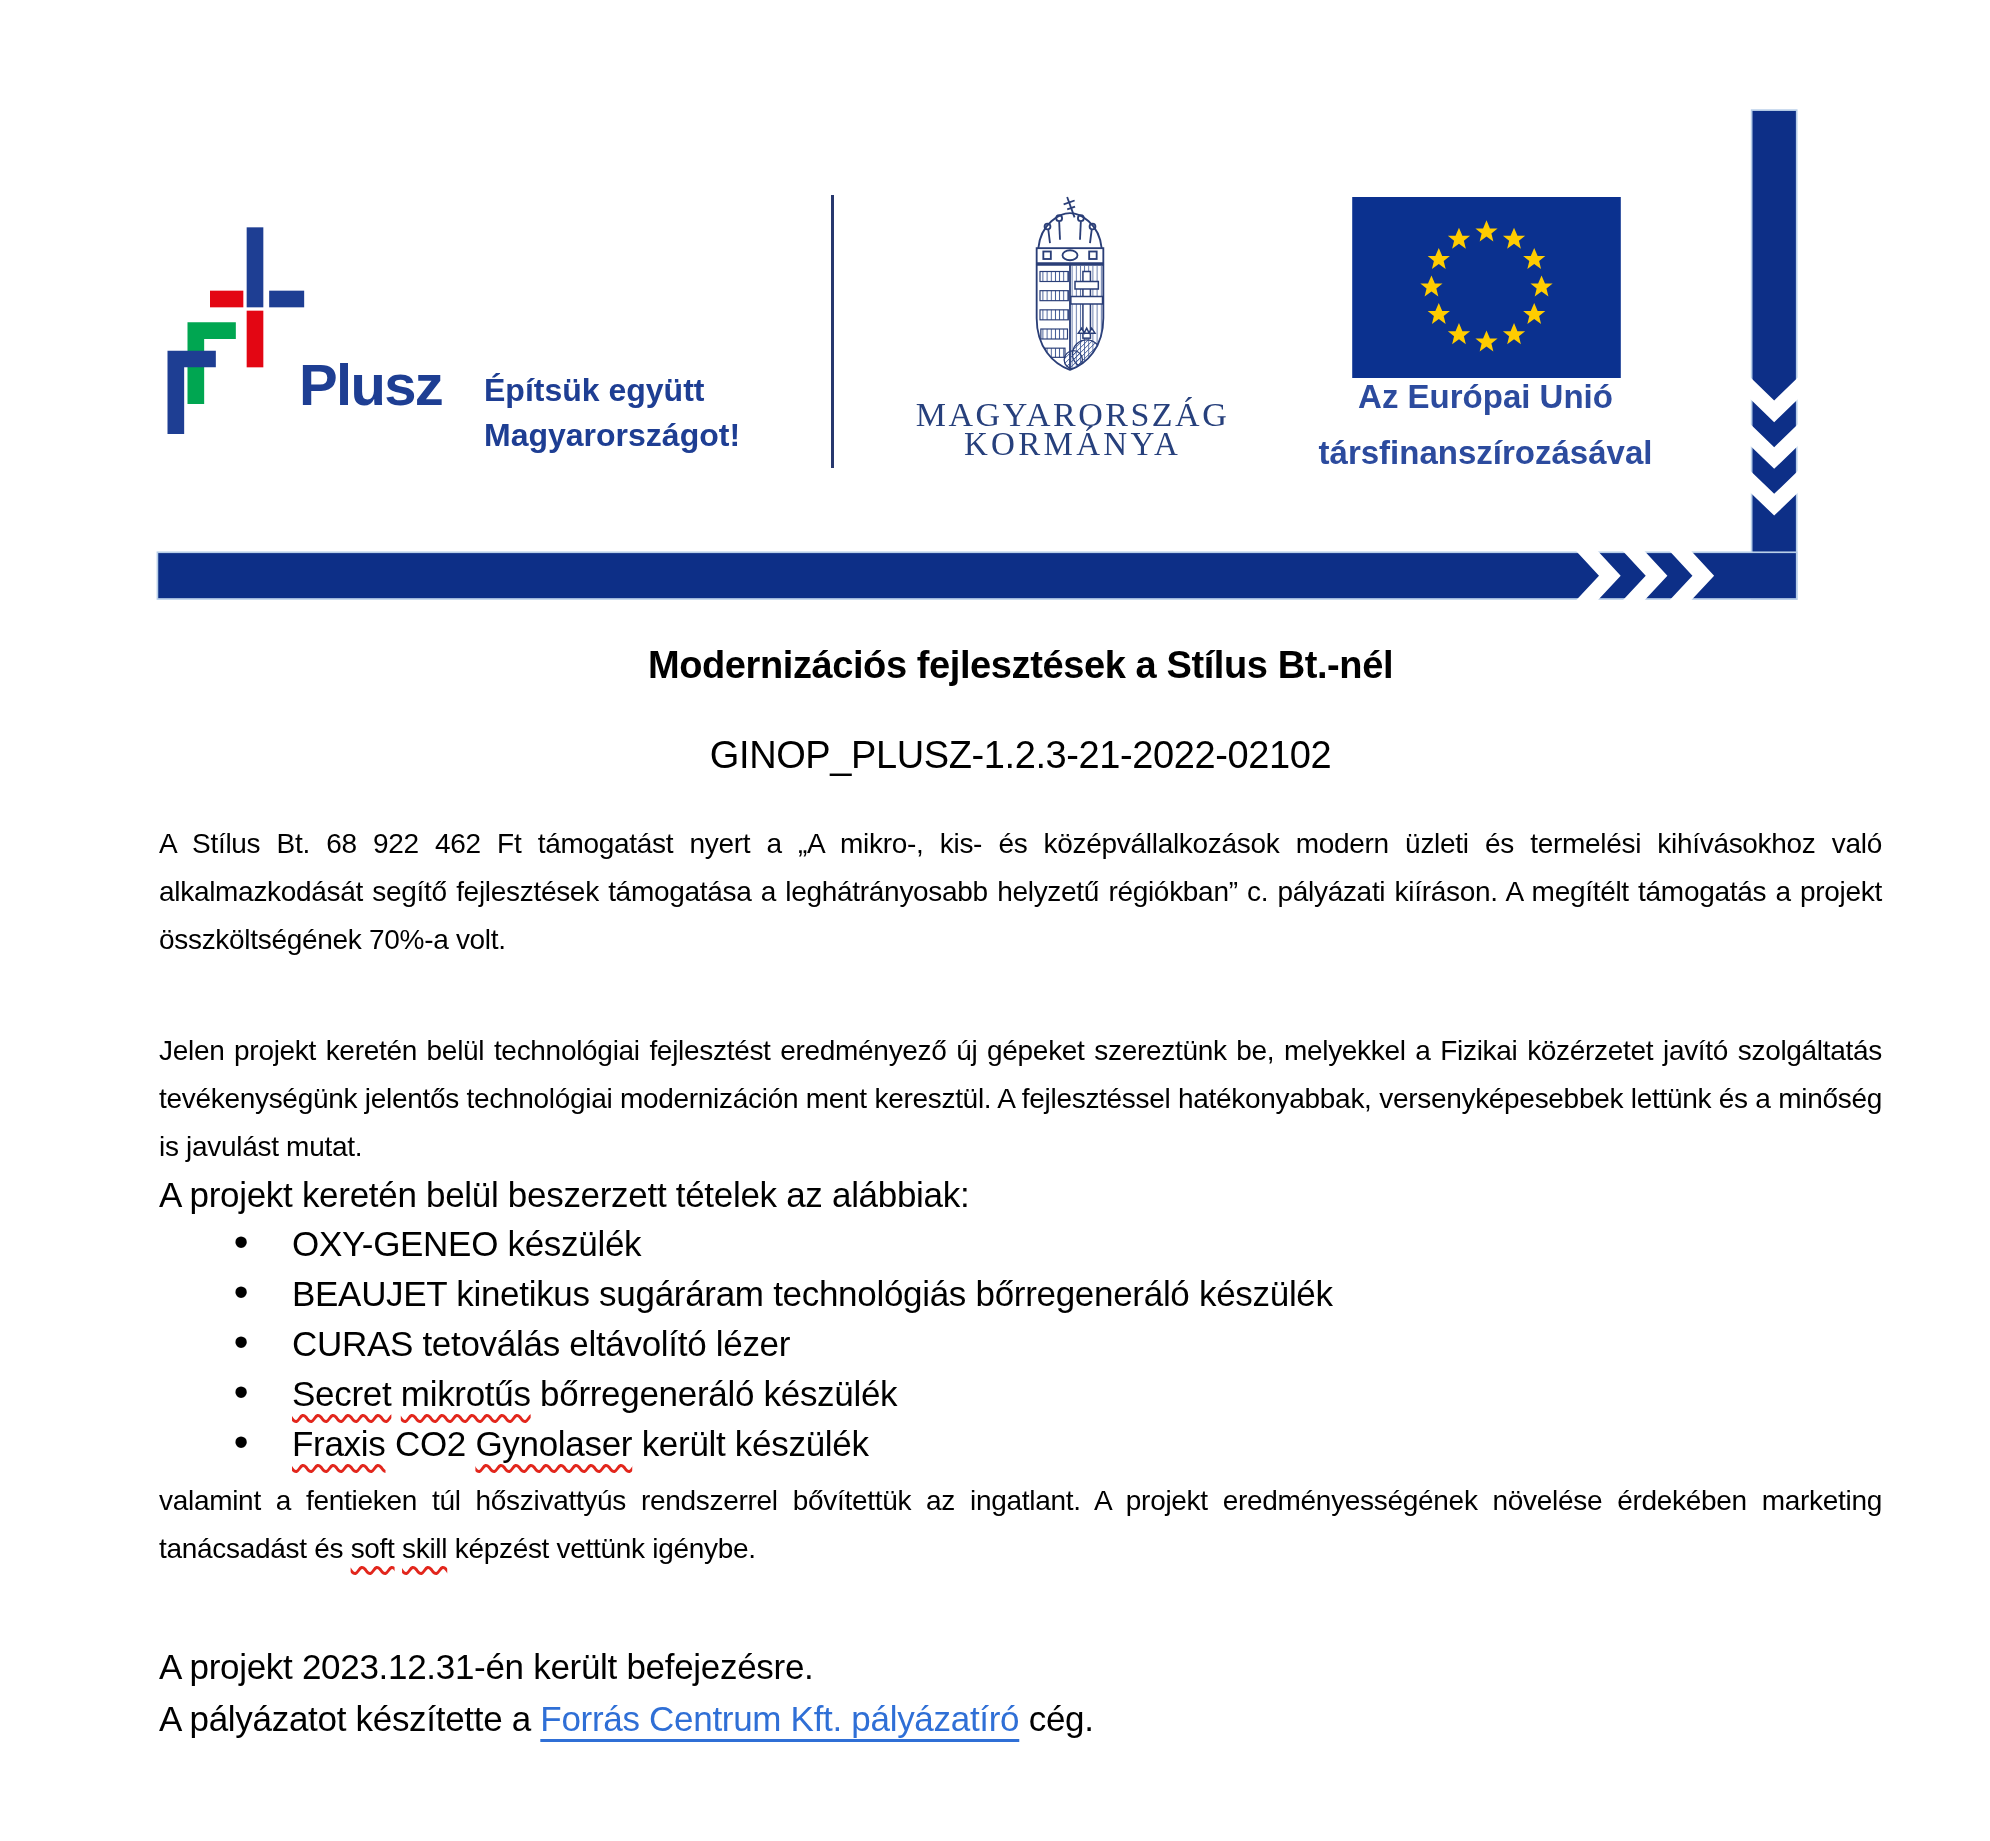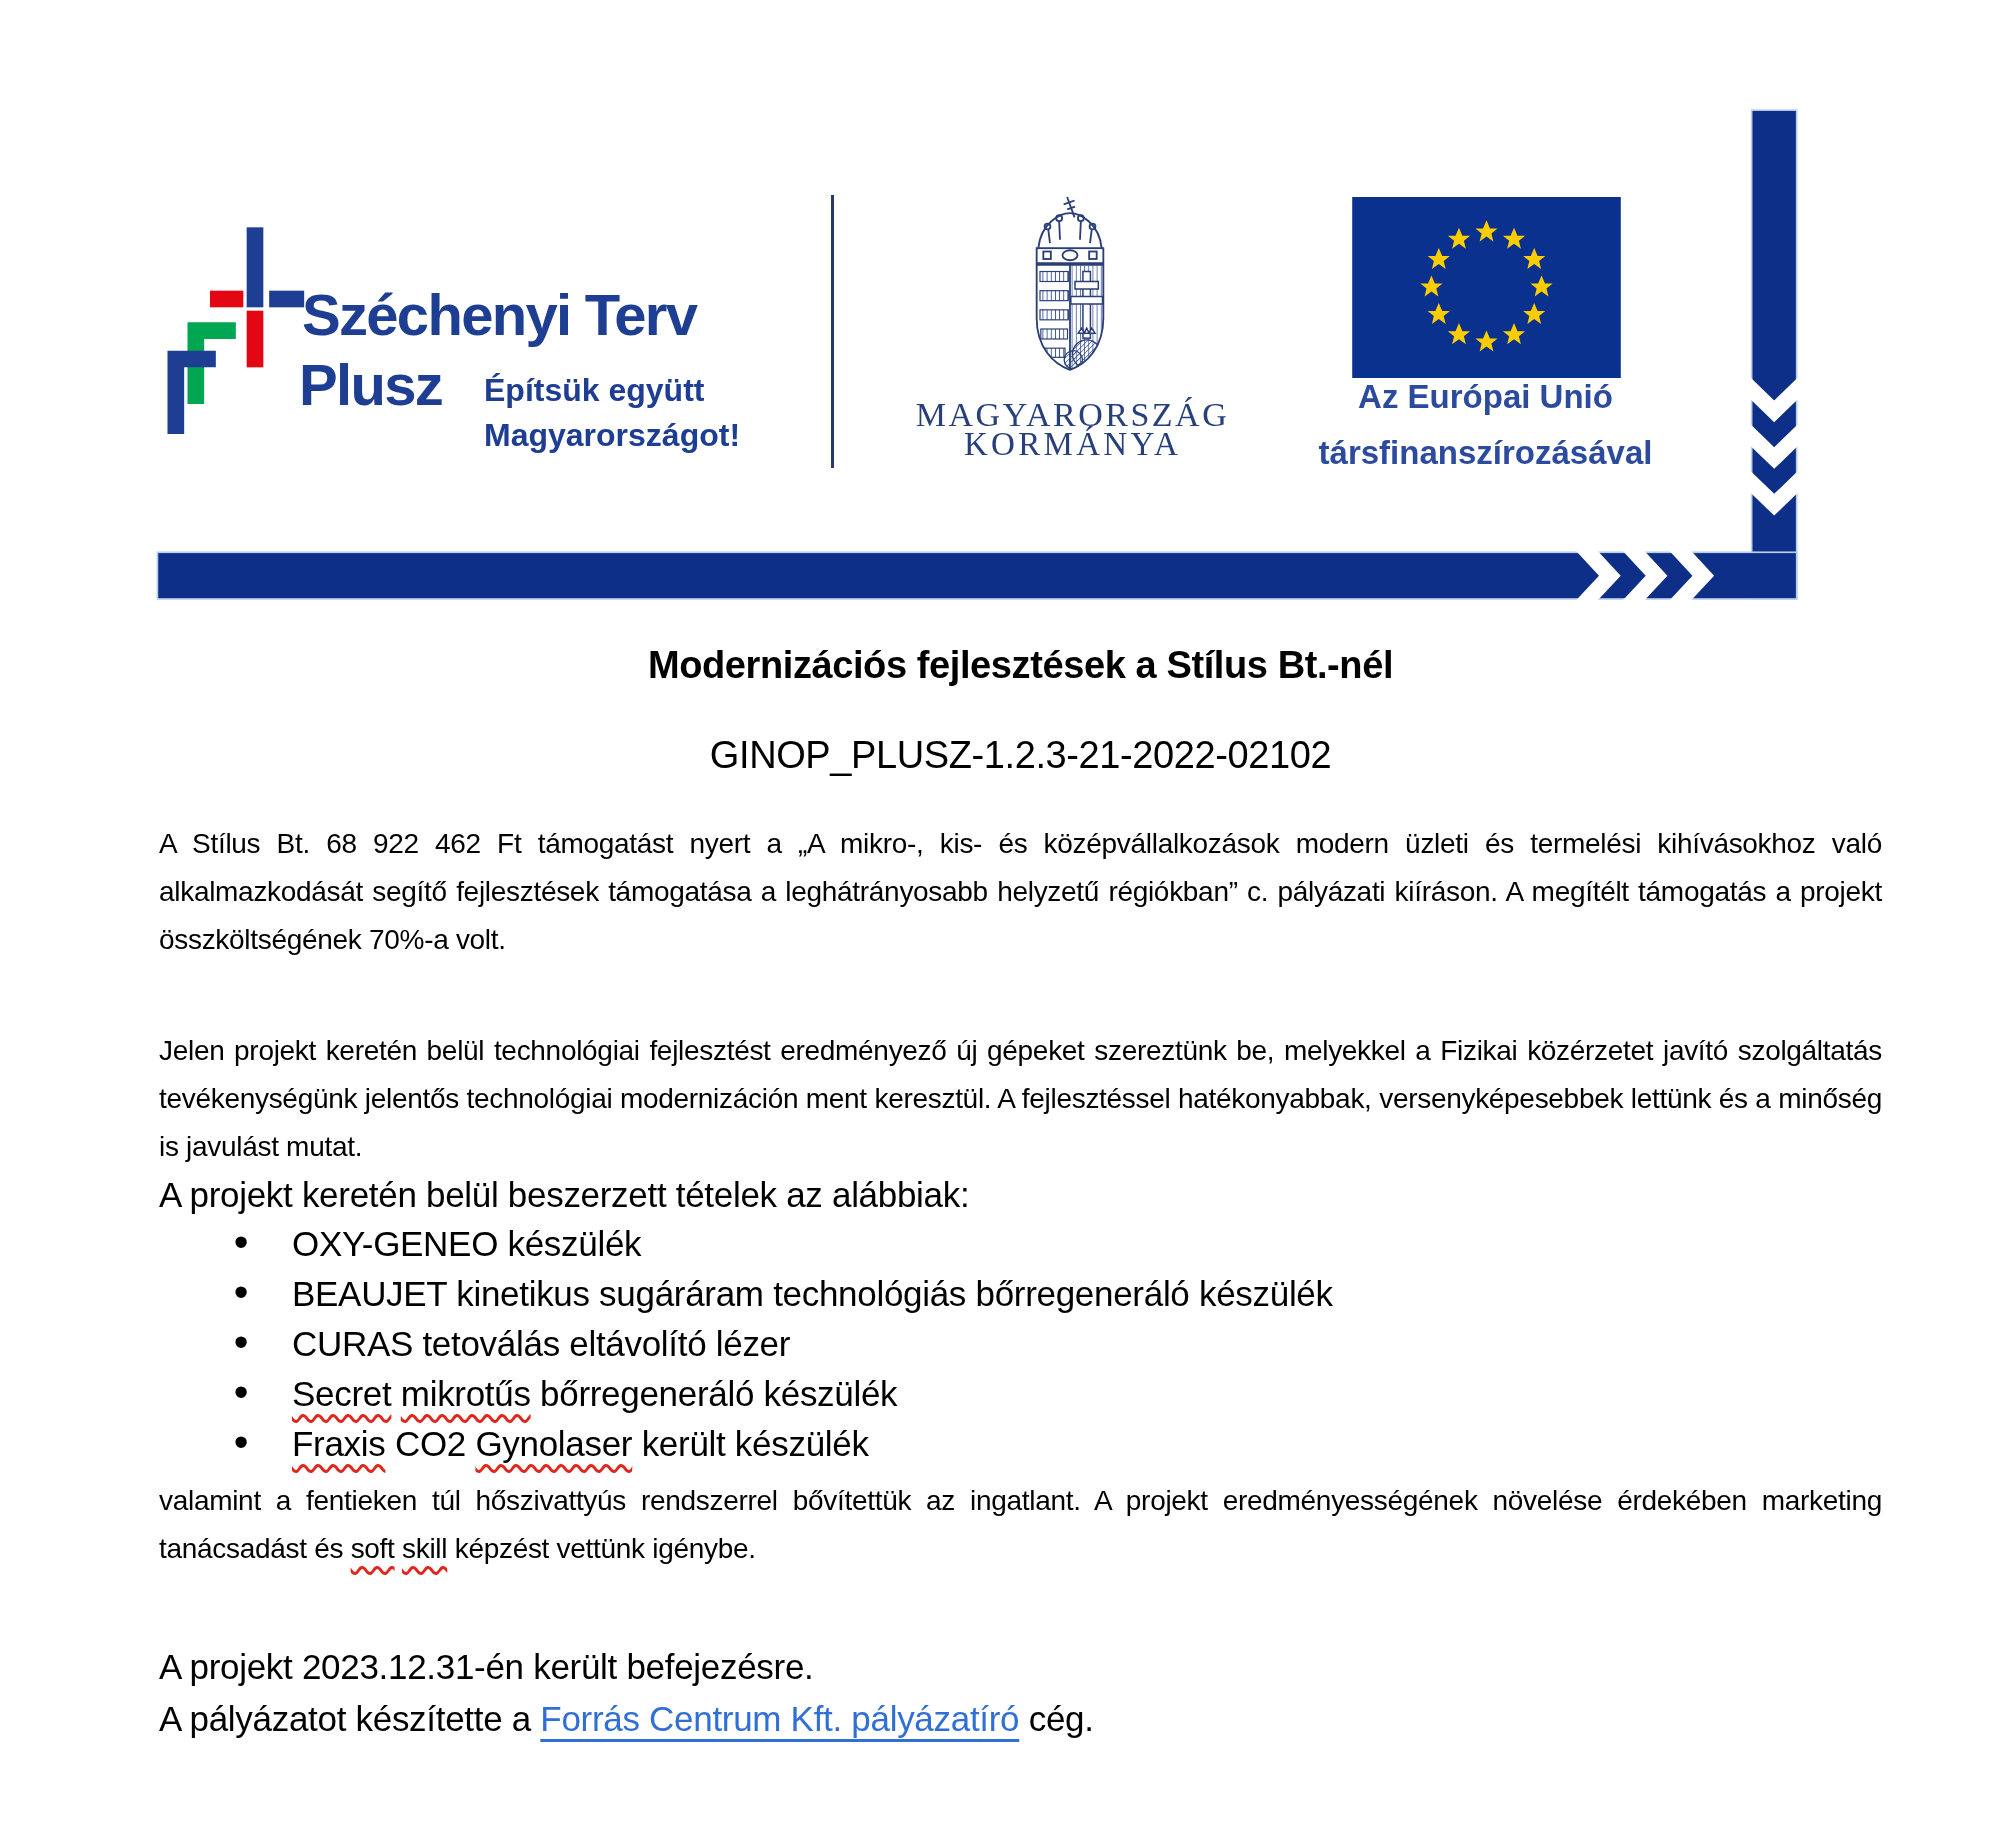--- a/index.html
+++ b/index.html
@@ -53,21 +53,20 @@
 <div class="header">
 
   <svg class="abs sz-mark" viewBox="0 0 170 300">
     <rect x="99" y="4" width="20" height="96" fill="#1e3e93"></rect>
     <rect x="126" y="80" width="42" height="20" fill="#1e3e93"></rect>
     <rect x="55" y="80" width="40" height="20" fill="#e30613"></rect>
     <rect x="99" y="104" width="20" height="68" fill="#e30613"></rect>
     <path d="M 28,118 h 58 v 20 h -38 v 78 h -20 z" fill="#00a651"></path>
     <path d="M 4,152 h 58 v 20 h -38 v 80 h -20 z" fill="#1e3e93"></path>
   </svg>
-  <div class="abs sz-line1">Széchenyi Terv</div>
   <div class="abs sz-line2">Plusz</div>
   <div class="abs sz-tag1">Építsük együtt</div>
   <div class="abs sz-tag2">Magyarországot!</div>
 
   <div class="abs logo-divider"></div>
 
   <svg class="abs gov-emblem" viewBox="0 0 120 230">
     <defs>
       <pattern id="pv" patternUnits="userSpaceOnUse" width="5" height="5">
         <line x1="2.5" y1="0" x2="2.5" y2="5" stroke="#35508f" stroke-width="1.1"></line>

